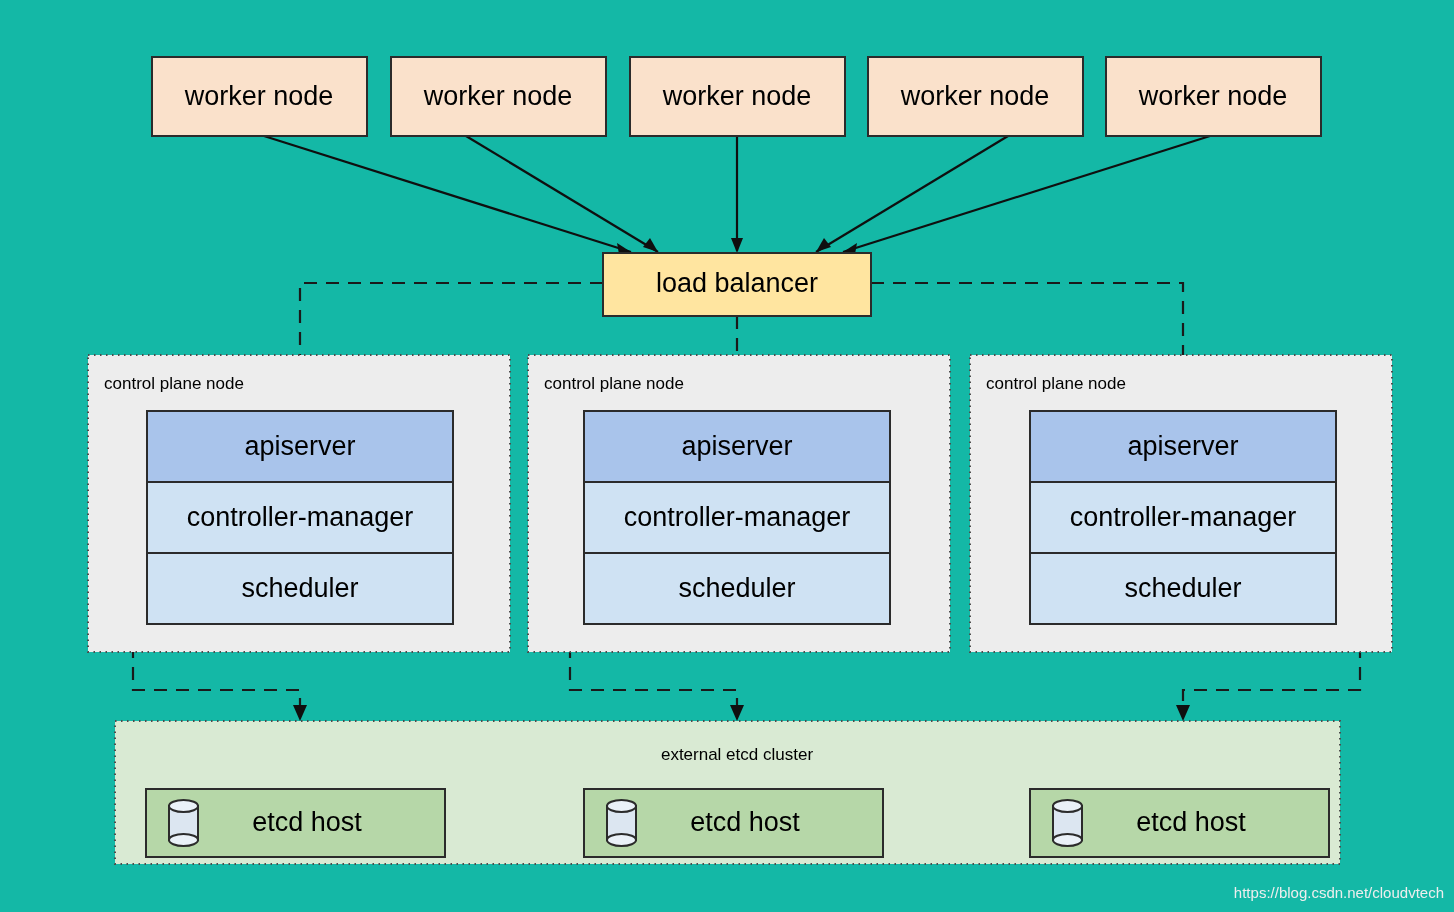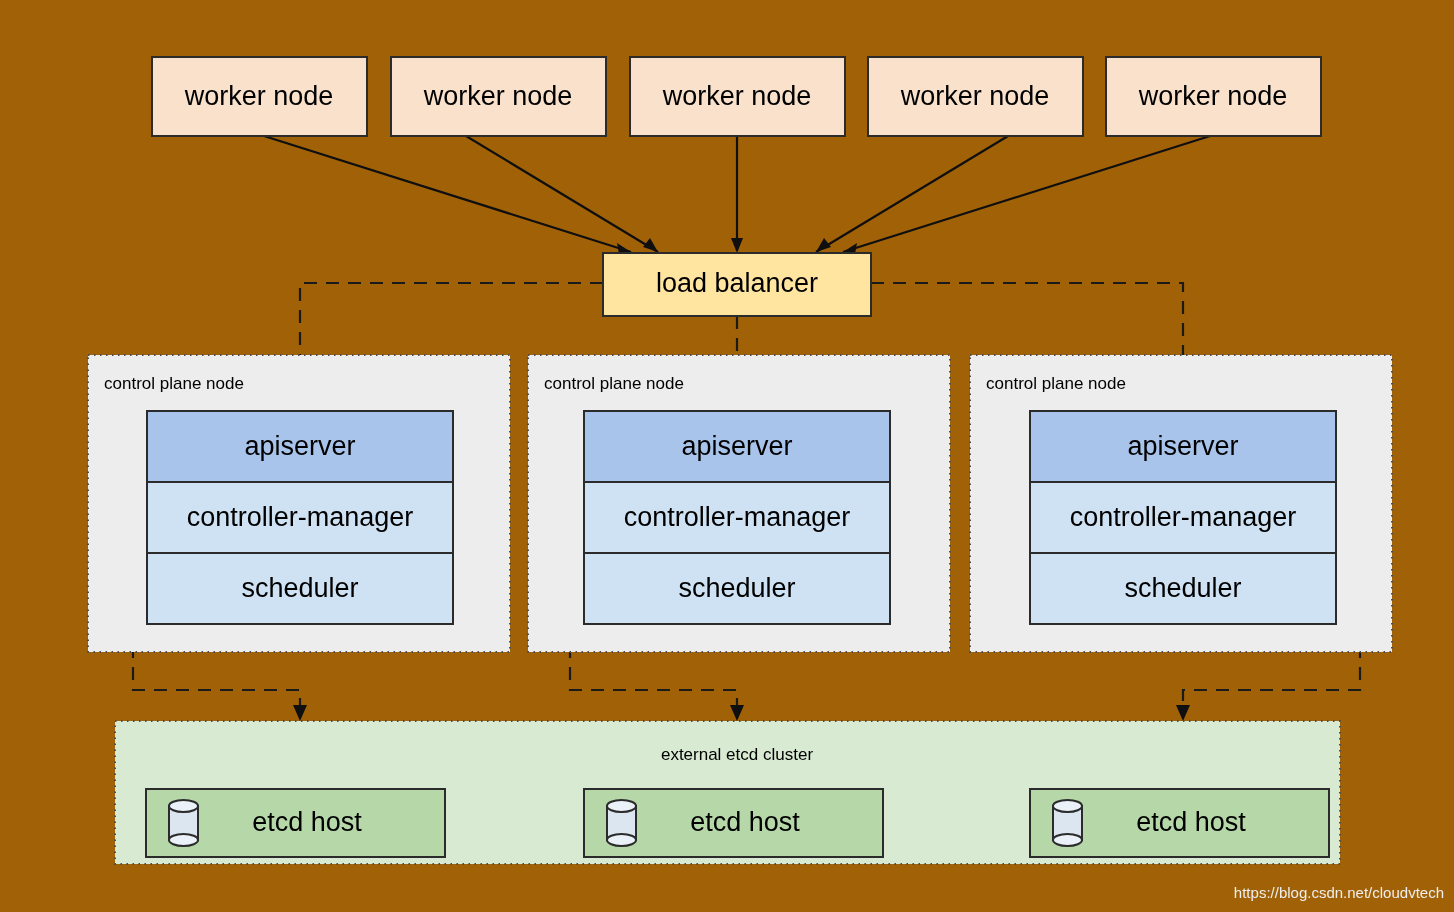--- a/index.html
+++ b/index.html
@@ -4,21 +4,21 @@
 <style>
   html, body {
     margin: 0;
     padding: 0;
     background: #ffffff;
   }
   #canvas {
     position: relative;
     width: 1454px;
     height: 912px;
-    background: #a16207;
+    background: #14b8a6;
     font-family: "Liberation Sans", sans-serif;
     overflow: hidden;
   }
   svg.layer {
     position: absolute;
     top: 0;
     left: 0;
     width: 1454px;
     height: 912px;
   }

